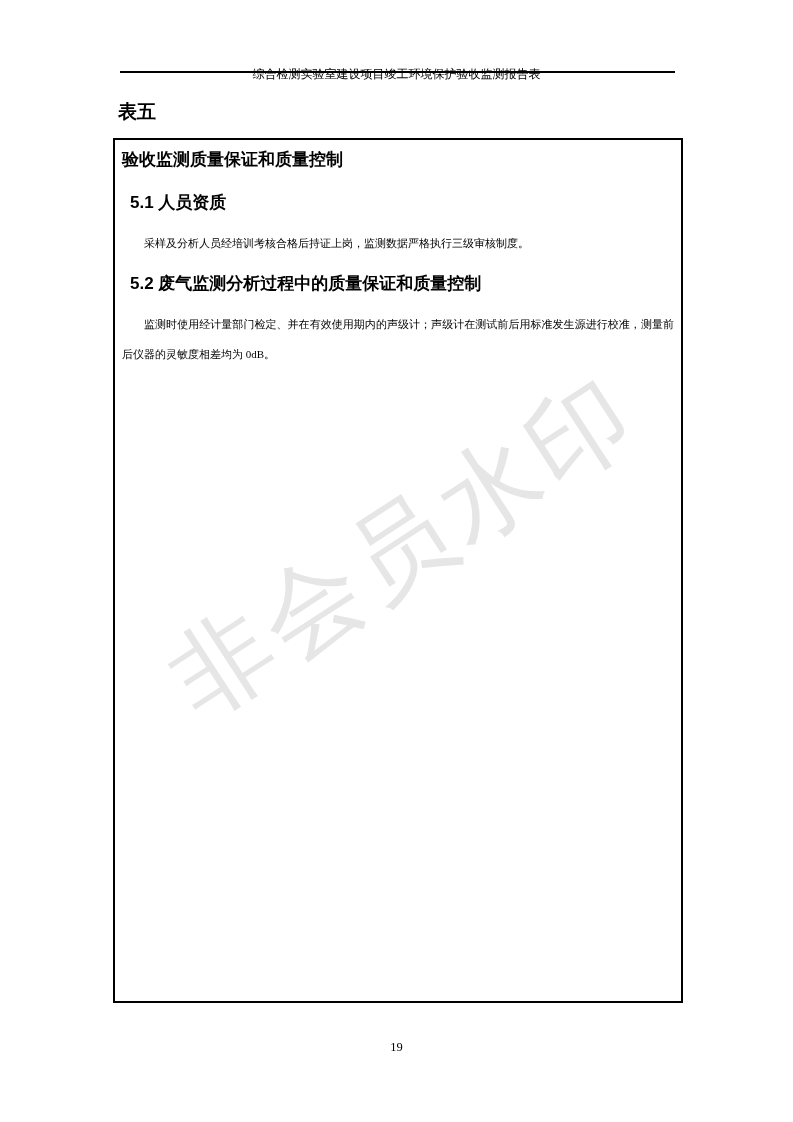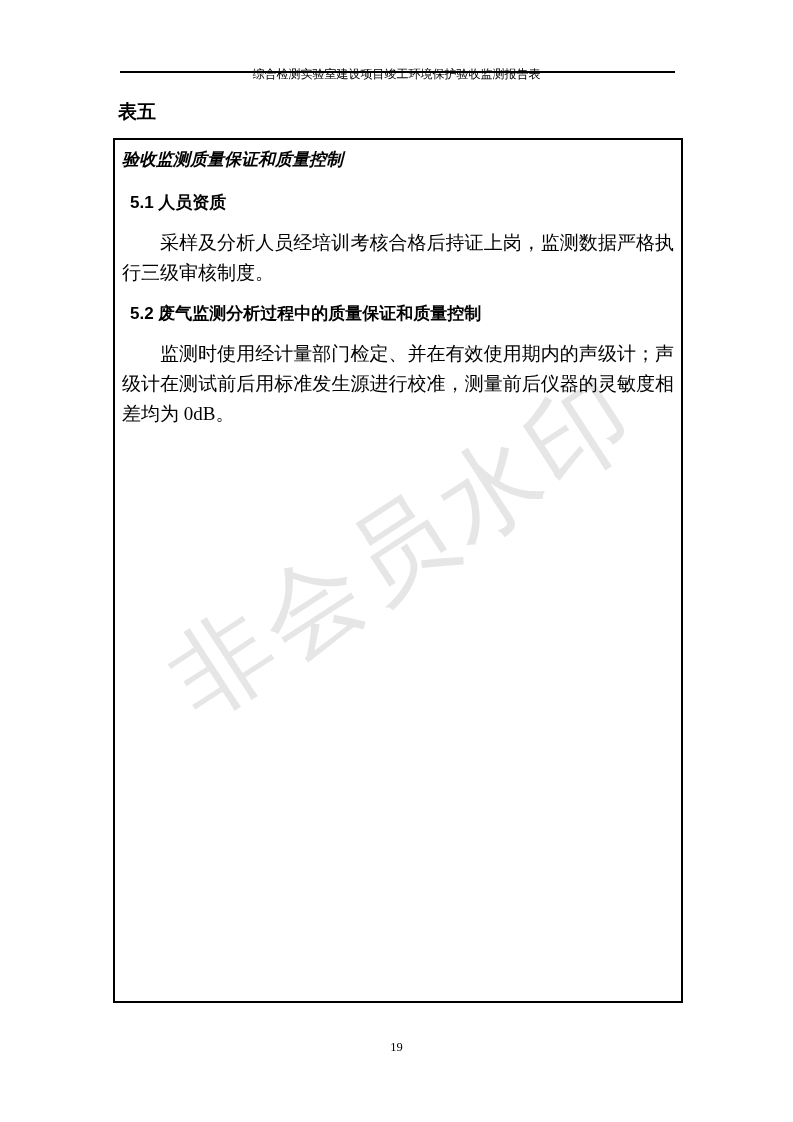--- a/index.html
+++ b/index.html
@@ -68,31 +68,30 @@
     padding: 2px 7px 0 7px;
     z-index: 1;
     background: transparent;
   }
   .box-title {
     font-family: "Liberation Sans", "DejaVu Sans", sans-serif;
     font-size: 17px;
     font-weight: bold;
     line-height: 35px;
     margin: 0;
-    font-style: italic;
   }
   .section-heading {
     font-family: "Liberation Sans", "DejaVu Sans", sans-serif;
     font-size: 17px;
     font-weight: bold;
     line-height: 35px;
     margin: 8px;
   }
   .para {
-    font-size: 19px;
+    font-size: 11px;
     line-height: 30px;
     text-indent: 2em;
     text-align: justify;
     margin: 0;
   }
   .page-number {
     position: absolute;
     top: 1040px;
     left: 0;
     width: 100%;

